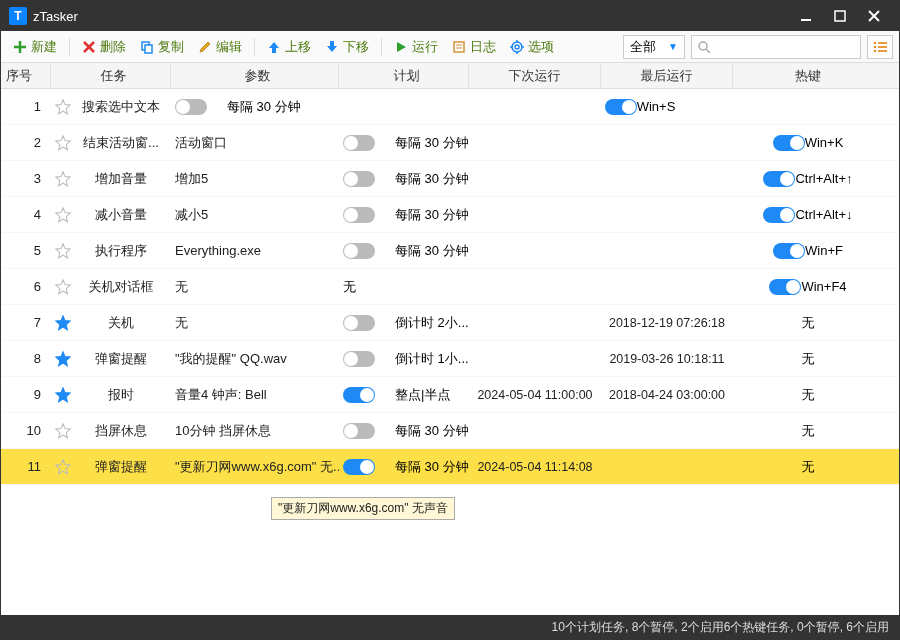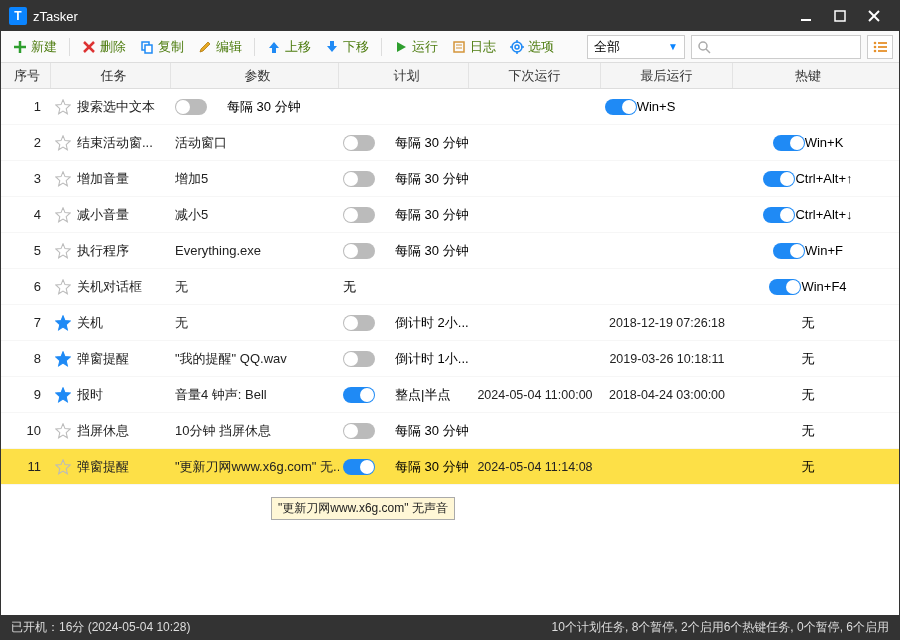--- a/index.html
+++ b/index.html
@@ -11,45 +11,45 @@
 .titlebar .title { font-size: 13px; flex: 0 0 auto; }
 .titlebar .spacer { flex: 1; }
 .titlebar .win-btn { width: 34px; height: 30px; display: flex; align-items: center; justify-content: center; cursor: pointer; }
 .titlebar .win-btn svg { width: 12px; height: 12px; }
 
 
 .toolbar { background: #fafafa; border-bottom: 1px solid #ddd; height: 32px; display: flex; align-items: center; padding: 0 6px; gap: 2px; }
 .tbutton { display: flex; align-items: center; gap: 4px; font-size: 13px; padding: 3px 6px; border-radius: 2px; cursor: pointer; color: #4d7c0f; }
 .tico { width: 14px; height: 14px; display: inline-flex; align-items: center; justify-content: center; }
 .tsep { width: 1px; height: 18px; background: #ddd; margin: 0 4px; }
-.filter-dd { margin-left: auto; border: 1px solid #ccc; background: #fff; height: 24px; width: 98px; display: flex; align-items: center; padding: 0 6px; font-size: 13px; cursor: pointer; justify-content: space-between; }
+.filter-dd { margin-left: auto; border: 1px solid #ccc; background: #fff; height: 24px; width: 62px; display: flex; align-items: center; padding: 0 6px; font-size: 13px; cursor: pointer; justify-content: space-between; }
 .filter-dd .caret { color: #0a84ff; font-size: 10px; }
 .searchwrap { border: 1px solid #ccc; background: #fff; height: 24px; display: flex; align-items: center; padding: 0 5px; margin-left: 4px; flex: 0 0 170px; }
 .searchwrap input { border: none; outline: none; font-size: 13px; flex: 1; }
 .searchwrap input::placeholder { color: #aaa; }
 .listbtn { width: 26px; height: 24px; border: 1px solid #ccc; background: #fff; display: flex; align-items: center; justify-content: center; margin-left: 4px; cursor: pointer; }
 
 
 .gridhead { display: flex; background: #f5f5f5; border-bottom: 1px solid #ddd; height: 26px; font-size: 13px; color: #333; }
 .gridhead .h { display: flex; align-items: center; justify-content: center; border-right: 1px solid #e3e3e3; }
-.c0 { width: 50px; justify-content: flex-end !important; padding-right: 10px; }
+.c0 { width: 50px; justify-content: flex-end !important; padding-right: 18px; }
 .c1 { width: 120px; justify-content: flex-start !important; padding-left: 6px; }
 .c2 { width: 168px; justify-content: flex-start !important; padding-left: 6px; }
 .c3 { width: 130px; justify-content: flex-start !important; padding-left: 6px; }
 .c4 { width: 132px; }
 .c5 { width: 132px; }
 .c6 { width: 150px; }
 
 
 .gridbody { flex: 1; overflow: auto; background: #fff; position: relative; }
 .row { display: flex; align-items: center; height: 36px; font-size: 13px; border-bottom: 1px solid #f6f6f6; }
 .row.sel { background: #fde047; }
 .row .c { display: flex; align-items: center; }
 .row .c0 { justify-content: flex-end; padding-right: 10px; color: #222; }
-.row .c1 { gap: 6px; padding-left: 4px; }
+.row .c1 { padding-left: 4px; text-align: center; }
 .row .c2 { padding-left: 4px; color: #222; white-space: nowrap; overflow: hidden; text-overflow: ellipsis; }
 .row .c3 { gap: 20px; padding-left: 4px; }
 .row .c4, .row .c5 { justify-content: center; color: #222; font-size: 12.5px; }
 .row .c6 { justify-content: center; }
 .star { width: 16px; height: 16px; }
 .sw { width: 32px; height: 16px; border-radius: 8px; position: relative; flex: 0 0 auto; }
 .sw.off { background: #bbb; }
 .sw.on { background: #1f8af5; }
 .sw .knob { width: 14px; height: 14px; border-radius: 50%; background: #fff; position: absolute; top: 1px; }
 .sw.off .knob { left: 1px; }
@@ -454,17 +454,16 @@
       <div class="c c4">2024-05-04 11:14:08</div>
       <div class="c c5"></div>
       <div class="c c6">
         <span>无</span>
       </div>
     </div>
     <div class="tooltip">"更新刀网www.x6g.com" 无声音</div>
 </div>
 
 <div class="statusbar">
-  <span class="sleft">已开机：16分 (2024-05-04 10:28)</span>
   <span class="spacer"></span>
   <span class="stext">10个计划任务, 8个暂停, 2个启用</span>
   <span class="stext">6个热键任务, 0个暂停, 6个启用</span>
 </div>
 
 </body></html>

